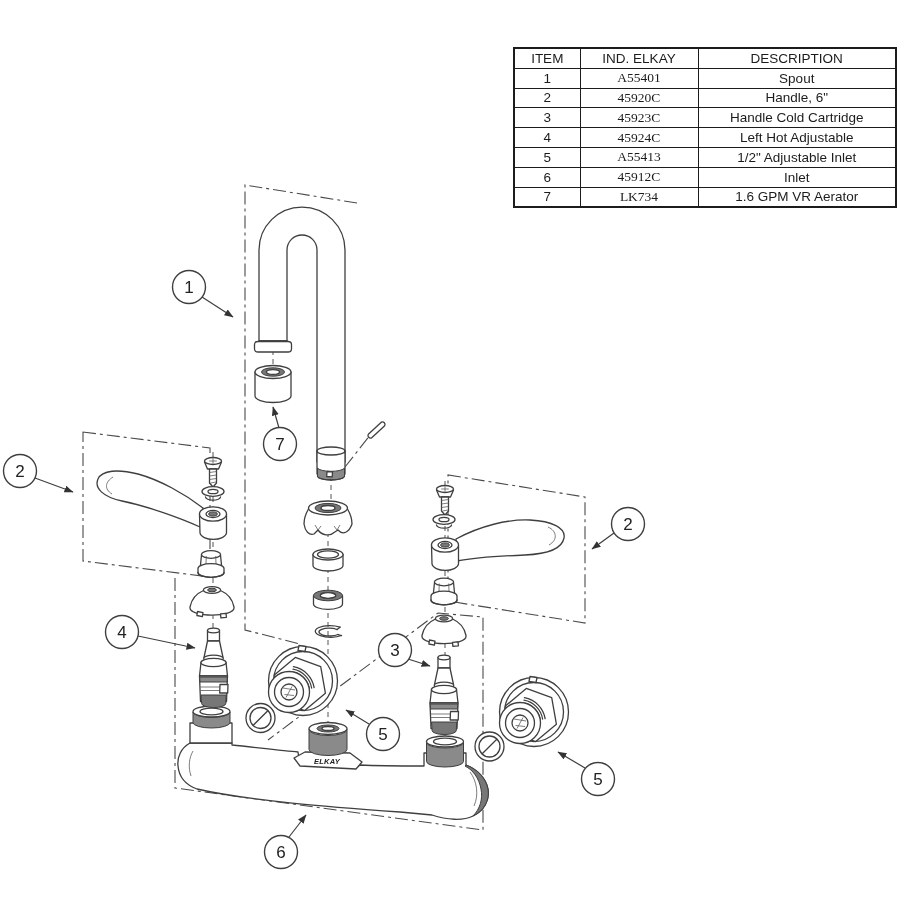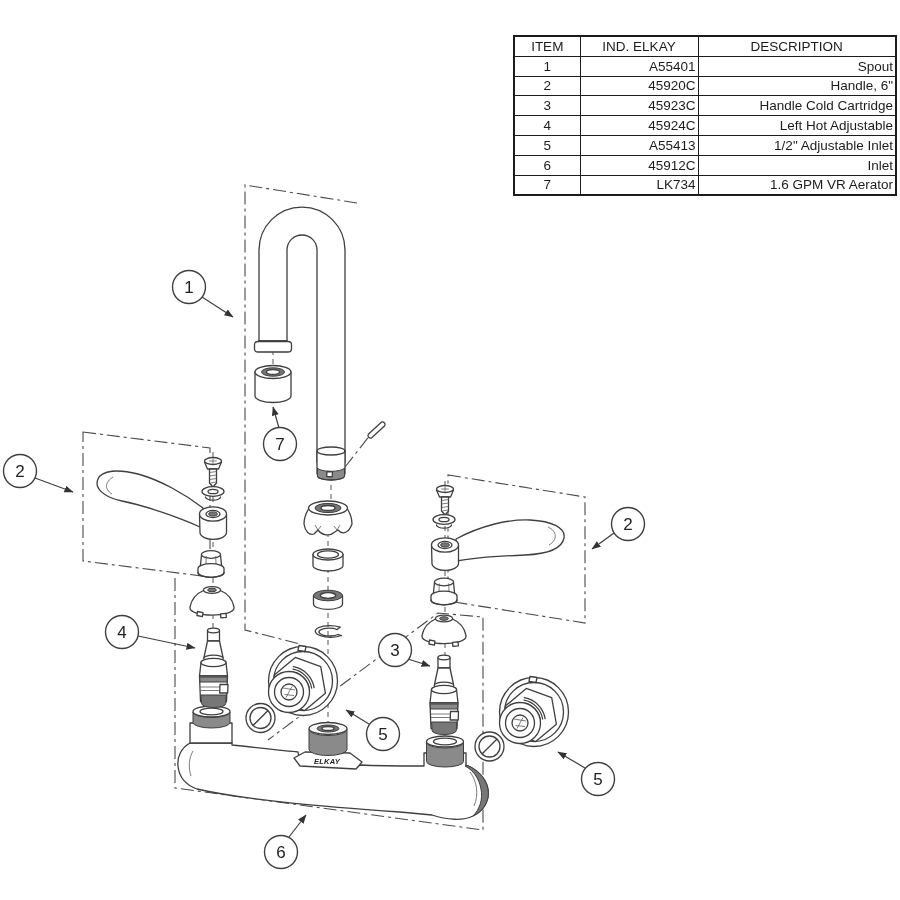--- a/index.html
+++ b/index.html
@@ -12,29 +12,29 @@
   .fd2{stroke:#3f3f3f;stroke-width:1;fill:#777;}
   .thin{stroke:#5a5a5a;stroke-width:0.8;fill:none;}
   .phantom{stroke:#4a4a4a;stroke-width:1.1;fill:none;stroke-dasharray:13 4 3 4;}
   .cline{stroke:#555;stroke-width:1;fill:none;stroke-dasharray:5 4;}
   .leader{stroke:#3f3f3f;stroke-width:1.2;fill:none;}
   .co-circle{fill:#fff;stroke:#3f3f3f;stroke-width:1.4;}
   .co-text{font-family:"Liberation Sans",sans-serif;font-size:17px;fill:#222;
            text-anchor:middle;}
   .brand{font-family:"Liberation Sans",sans-serif;font-size:7.5px;font-weight:700;
          font-style:italic;fill:#222;text-anchor:middle;letter-spacing:.2px;}
-  table.parts{position:absolute;left:513px;top:35px;width:382px;border-collapse:collapse;
+  table.parts{position:absolute;left:513px;top:47px;width:382px;border-collapse:collapse;
               table-layout:fixed;font-size:13.5px;color:#1c1c1c;background:#fff;
               border:2px solid #1c1c1c;}
   table.parts th,table.parts td{border:1.5px solid #1c1c1c;height:18.8px;padding:0 2px;
               font-weight:400;white-space:nowrap;overflow:hidden;}
   table.parts th{text-align:center;}
   td.c-item{text-align:center;}
-  td.c-part{text-align:right;}
-  td.c-desc{text-align:right;padding-left:7px;}
+  td.c-part{text-align:center;font-family:Liberation Serif, serif;}
+  td.c-desc{text-align:center;padding-left:7px;}
 </style>
 </head>
 <body>
 
 <div class="canvas">
 <svg width="900" height="900" viewBox="0 0 900 900">
   <defs>
     <marker id="arr" markerWidth="10" markerHeight="8" refX="8.5" refY="3.5" orient="auto" markerUnits="userSpaceOnUse">
       <path d="M0,0 L9,3.5 L0,7 Z" fill="#333"></path>
     </marker>

